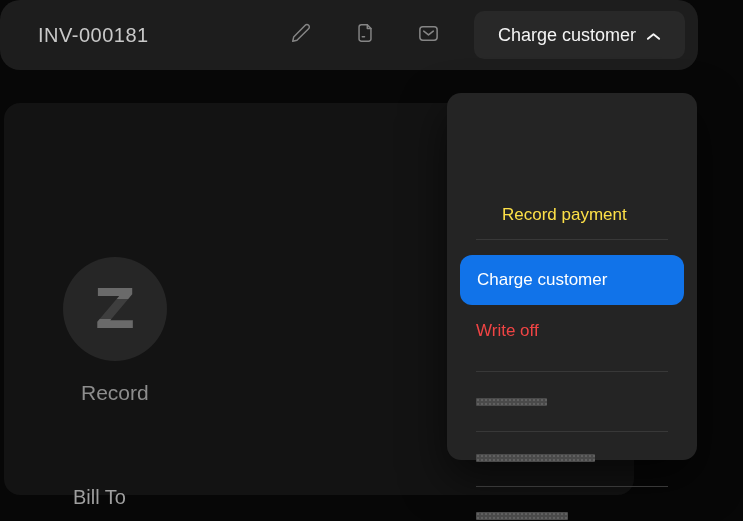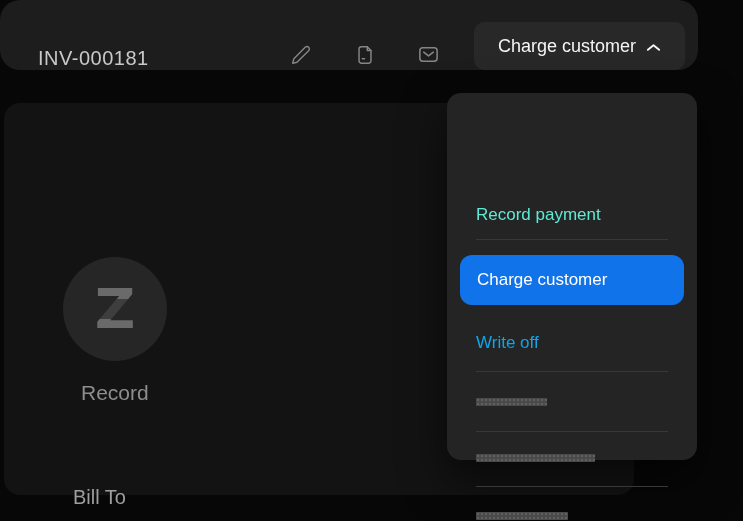--- a/index.html
+++ b/index.html
@@ -3,21 +3,21 @@
 <meta charset="utf-8">
 <style>
   html,body{margin:0;padding:0;background:#070707;}
   .stage{position:relative;width:743px;height:521px;background:#070707;overflow:hidden;
          font-family:"Liberation Sans",sans-serif;-webkit-font-smoothing:antialiased;}
   .tex{background-image:radial-gradient(rgba(255,255,255,0.028) 1px,transparent 1.3px);
        background-size:7px 7px;}
 
   
   .topbar{position:absolute;left:0;top:0;width:698px;height:70px;background:#1d1d1d;
-          border-radius:20px;display:flex;align-items:flex-end;}
+          border-radius:20px;display:flex;align-items:center;}
   .inv-label{flex:1;display:flex;align-items:center;padding-left:38px;
              color:#c9c9c9;font-size:20px;letter-spacing:.5px;}
   .tb-divider{width:1px;background:#2e2e2e;margin:3px 0 0 0;}
   .icon-cell{width:63px;display:flex;align-items:center;justify-content:center;cursor:pointer;}
   .icon-cell svg{stroke:#858585;fill:none;stroke-width:1.6;stroke-linecap:round;stroke-linejoin:round;}
   .btn-cell{width:237px;display:flex;align-items:center;justify-content:center;}
   .charge-btn{width:211px;height:48px;background:#282828;border:none;border-radius:10px;
               color:#f4f4f4;font-size:18px;font-family:inherit;display:flex;align-items:center;
               justify-content:center;gap:10px;cursor:pointer;}
   .charge-btn svg{stroke:#f4f4f4;fill:none;stroke-width:2;stroke-linecap:round;stroke-linejoin:round;}
@@ -31,22 +31,22 @@
           font-family:"DejaVu Sans",sans-serif;color:#5a5a5a;
           background:linear-gradient(180deg,#6a6a6a 32px,#6a6a6a 42px,#3e3e3e 42px,#3e3e3e 62px,#6a6a6a 62px,#6a6a6a 72px);
           -webkit-background-clip:text;background-clip:text;-webkit-text-fill-color:transparent;}
   .company{position:absolute;left:77px;top:278px;font-size:21px;color:#8d8d8d;}
   .billto{position:absolute;left:69px;top:383px;font-size:20px;color:#9e9e9e;}
 
   
   .menu{position:absolute;left:447px;top:93px;width:250px;height:367px;background:#242424;
         border-radius:14px;box-shadow:0 18px 45px rgba(0,0,0,.6);}
   .mi{position:absolute;left:29px;font-size:17px;cursor:pointer;}
-  .mi-record{top:112px;color:#5eead4;}
-  .mi-writeoff{top:240px;color:#0ea5e9;}
+  .mi-record{top:112px;color:#fde047;margin-left:26px;}
+  .mi-writeoff{top:228px;color:#ef4444;}
   .m-divider{position:absolute;left:29px;width:192px;height:1px;background:#383838;}
   .mi-selected{position:absolute;left:13px;top:162px;width:224px;height:50px;background:#1173e9;
                border-radius:12px;color:#ffffff;font-size:17px;display:flex;align-items:center;
                padding-left:17px;box-sizing:border-box;cursor:pointer;}
   .ph-bar{position:absolute;left:29px;height:8px;background:#4a4a4a;border-radius:1px;
           background-image:radial-gradient(rgba(255,255,255,0.12) 1px,transparent 1px);
           background-size:4px 4px;}
 </style>
 </head>
 <body>

